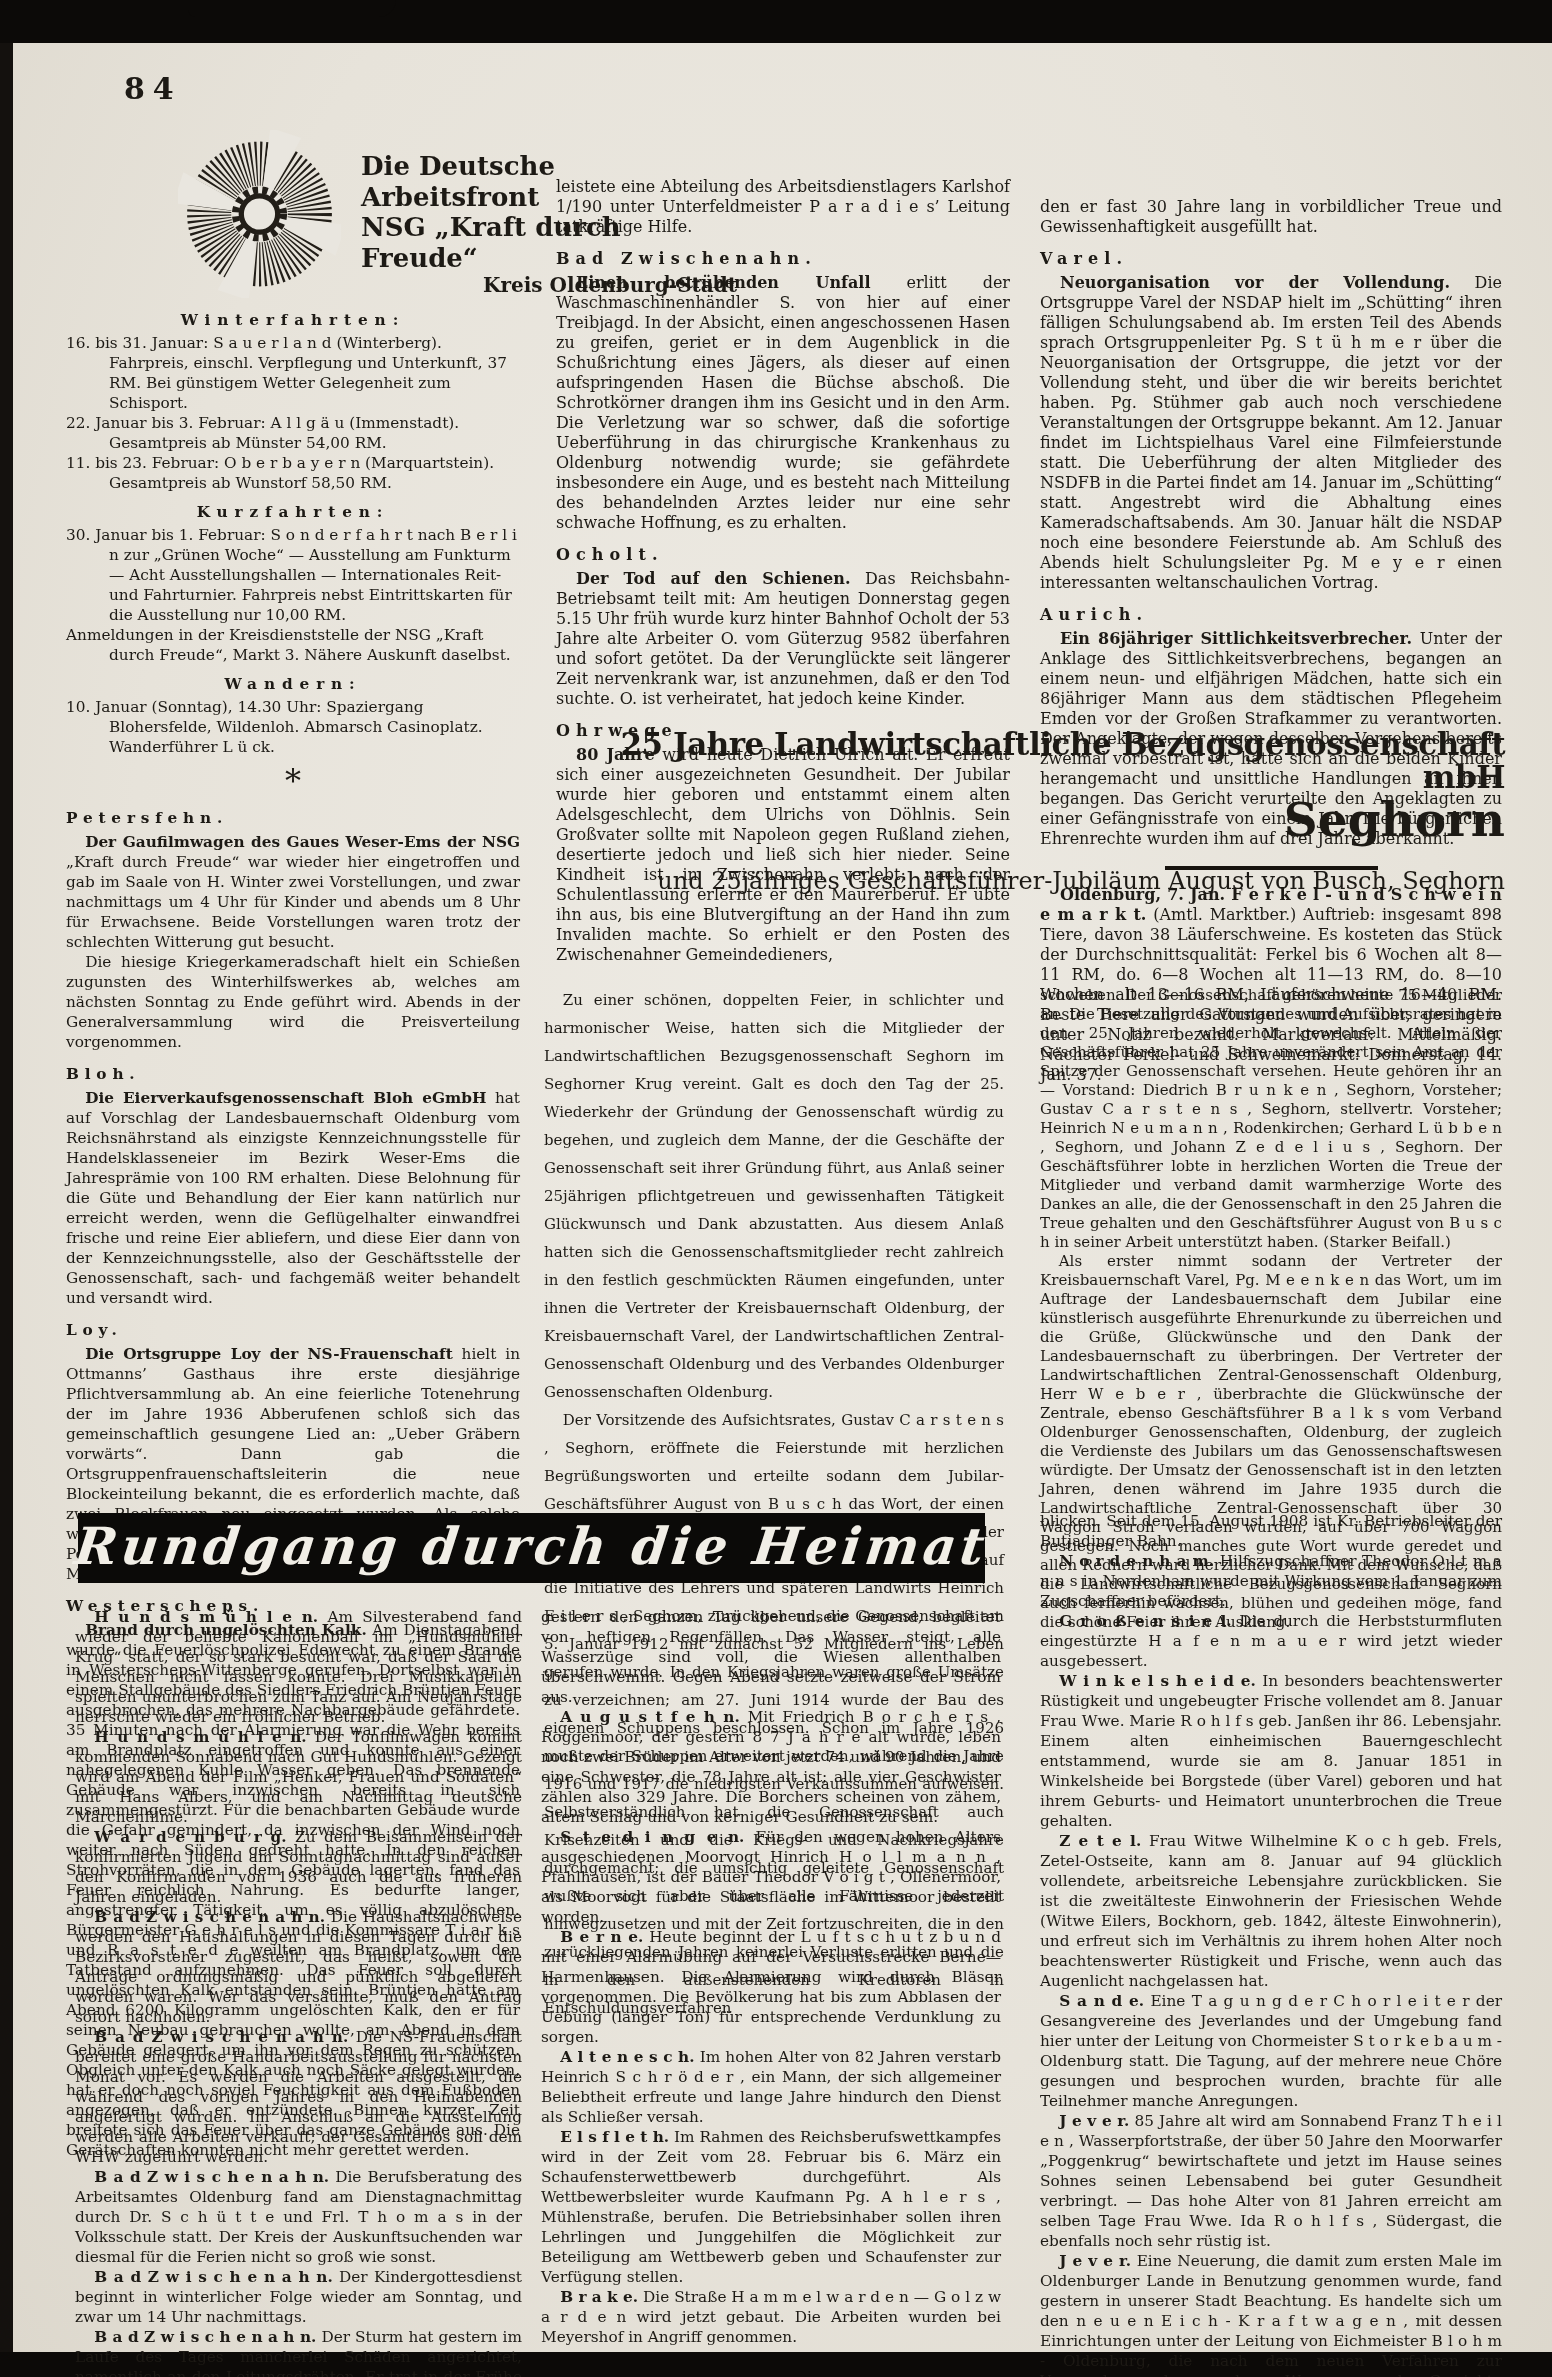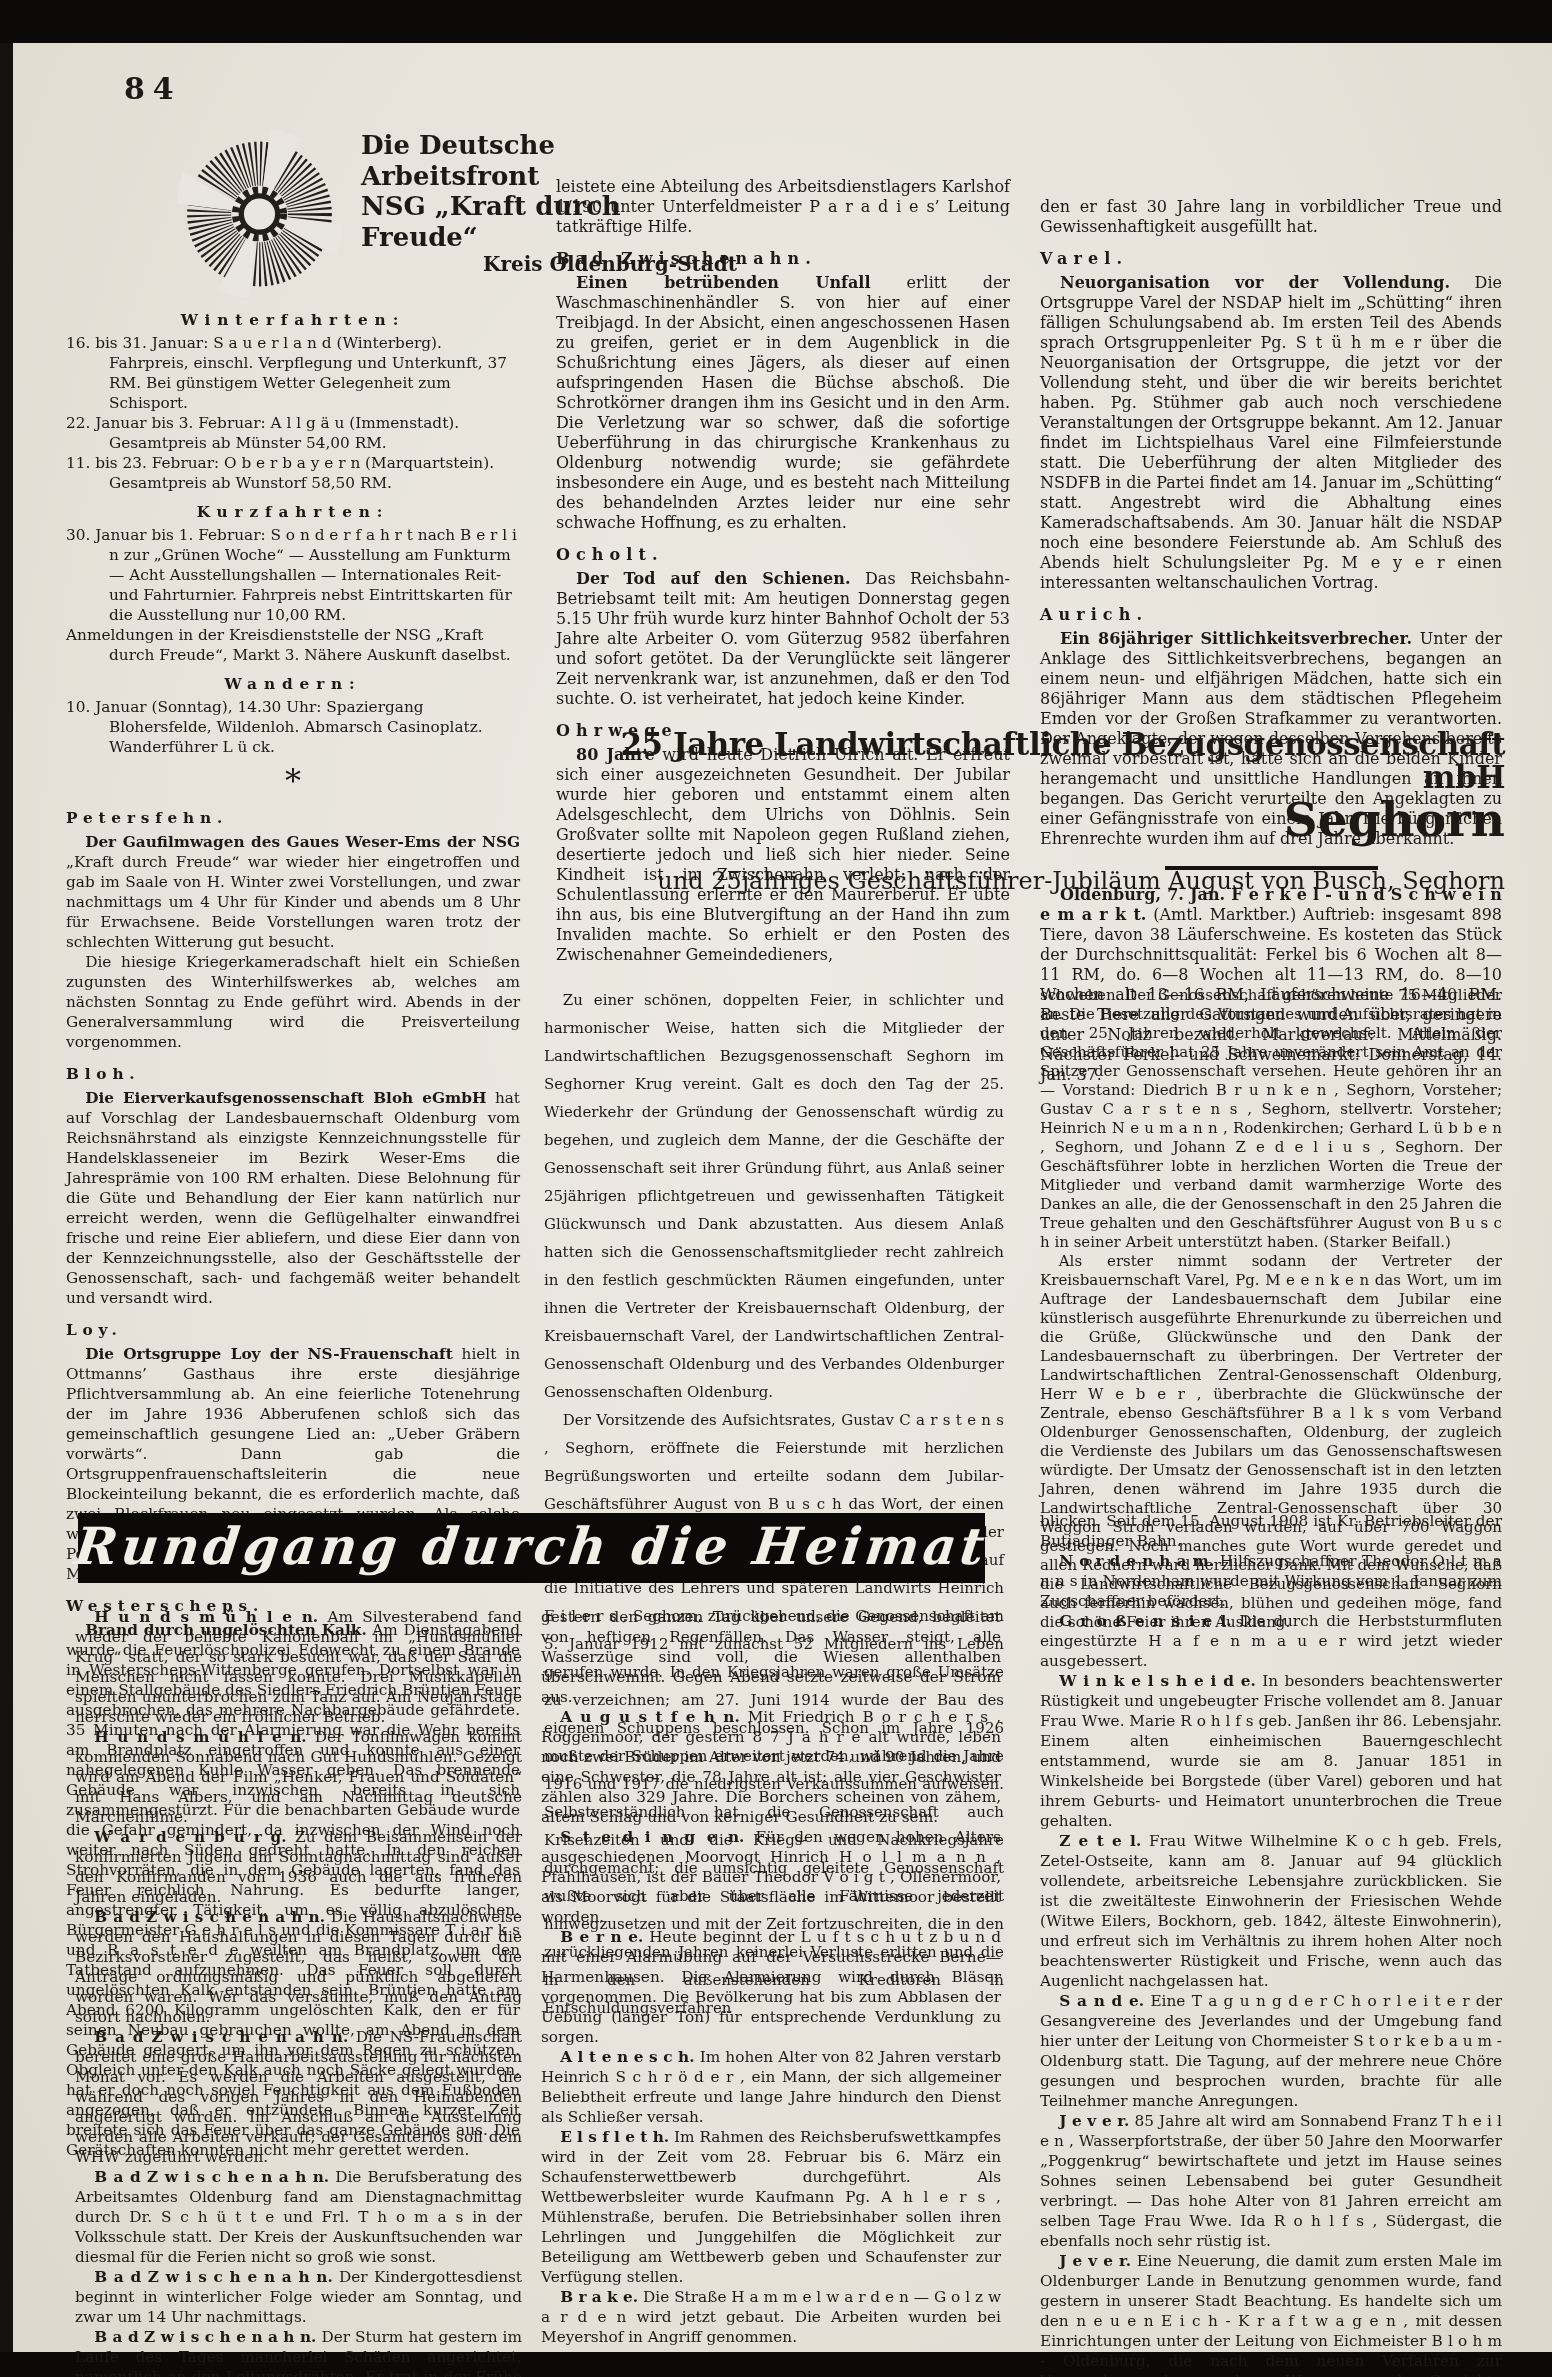--- a/index.html
+++ b/index.html
@@ -6,21 +6,21 @@
   body{width:1552px;height:2377px;position:relative;background:#14110e;
        font-family:"DejaVu Serif","Liberation Serif",serif;color:#1d1a15;}
   #paper{position:absolute;left:13px;top:43px;right:0;bottom:25px;background:
      radial-gradient(ellipse at 50% 40%, #edeae3 0%, #e7e3da 60%, #ddd8cd 100%);}
   .band-top{position:absolute;left:0;top:0;width:1552px;height:43px;background:#0c0a08;}
   .band-top:after{content:"";position:absolute;left:188px;top:0;width:208px;height:17px;background:#0c0a08;border-radius:0 0 20px 9px;}
   .band-bottom{position:absolute;left:0;bottom:0;width:1552px;height:25px;background:#0c0a08;}
   .pageno{position:absolute;left:124px;top:71px;font-size:30px;font-weight:bold;letter-spacing:8px;}
   
   .emblem{position:absolute;left:178px;top:130px;}
-  .masthead{position:absolute;left:361px;top:130px;width:376px;line-height:1.18;}
+  .masthead{position:absolute;left:361px;top:151px;width:376px;line-height:1.18;}
   .masthead .m1{font-size:26px;font-weight:bold;}
   .masthead .m2{font-size:26px;font-weight:bold;}
   .masthead .m3{font-size:20px;font-weight:bold;text-align:right;}
   
   .flow{position:absolute;font-size:15.3px;line-height:20px;text-align:justify;}
   .flow p{margin:0;}
   .heading{text-align:left;font-weight:bold;letter-spacing:.38em;text-indent:0 !important;
            margin:12px 0 4px 0 !important;}
   .para{text-indent:1.25em;}
   .cont{text-indent:0;}

